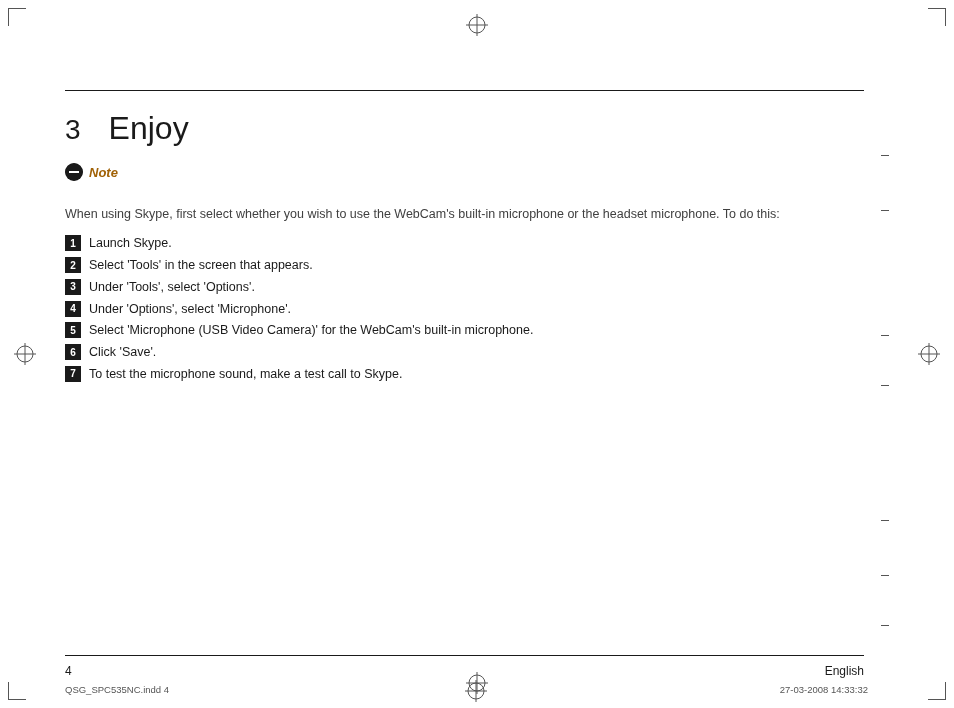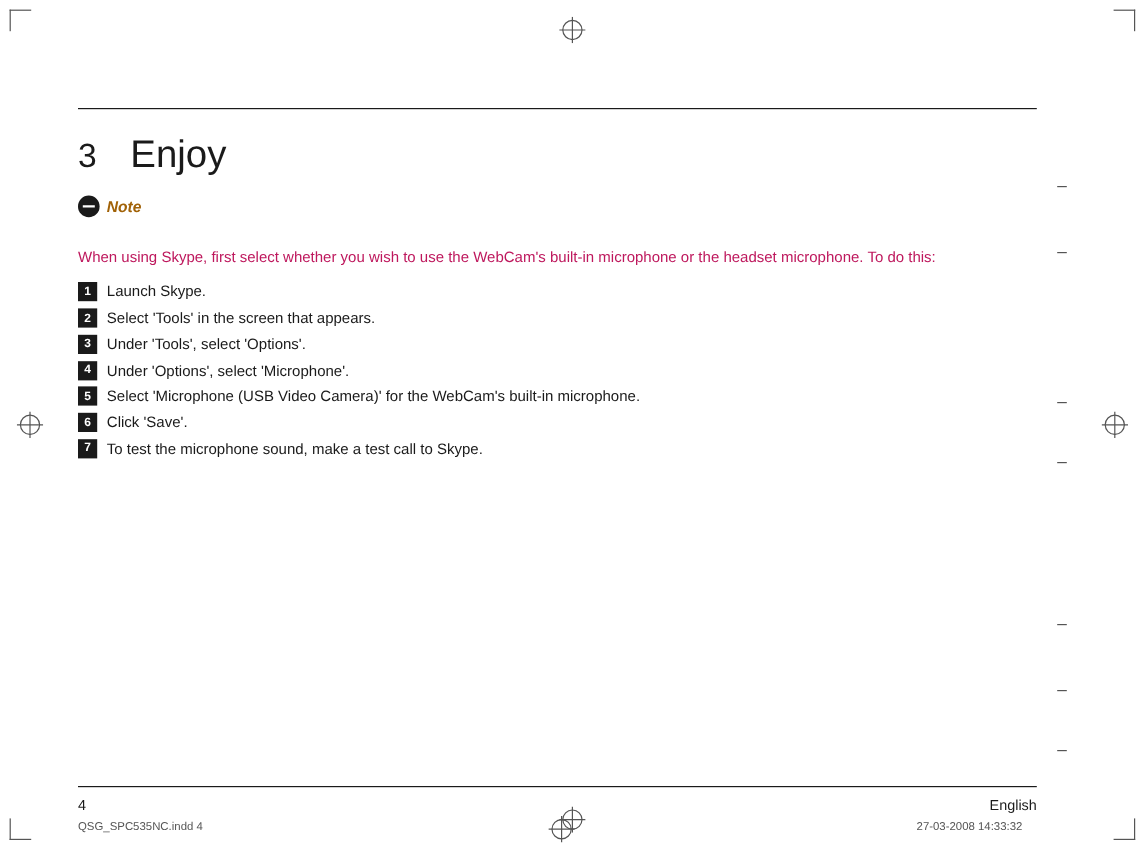--- a/index.html
+++ b/index.html
@@ -133,21 +133,21 @@
     .note-label {
       font-size: 13px;
       font-weight: bold;
       color: #a16207;
       font-style: italic;
     }
 
     .note-text {
       font-size: 12.5px;
       line-height: 1.55;
-      color: #be185d;
+      color: #404040;
       margin-bottom: 8px;
       margin-top: 24px;
     }
 
     
     .numbered-list {
       list-style: none;
       padding: 0;
       margin: 0;
     }
@@ -217,21 +217,21 @@
       right: 90px;
       height: 1px;
       background: #1a1a1a;
     }
 
     
     .printer-info {
       position: absolute;
       bottom: 10px;
       left: 65px;
-      right: 102px;
+      right: 86px;
       display: flex;
       justify-content: space-between;
       align-items: center;
       font-size: 9.5px;
       color: #555;
     }
 
     
     .right-tick {
       position: absolute;

